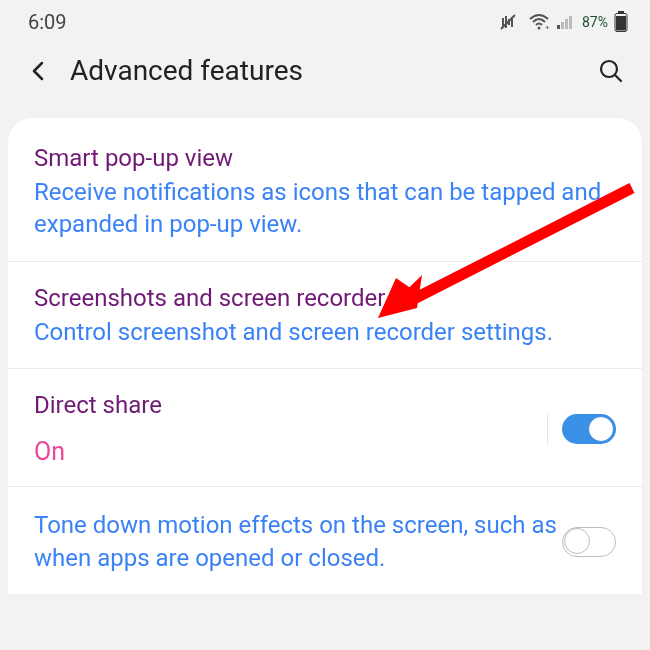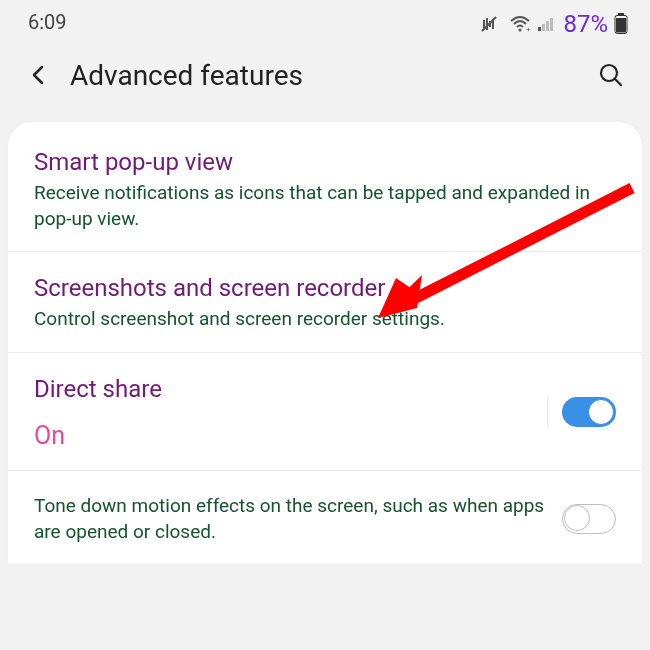--- a/index.html
+++ b/index.html
@@ -19,21 +19,20 @@
       color: #444;
     }
     .status-right {
       display: flex;
       align-items: center;
       gap: 6px;
     }
     .status-right svg { display: block; }
     .header {
       display: flex;
-      align-items: center;
       padding: 14px 22px 30px 22px;
     }
     .back-btn {
       width: 34px;
       height: 34px;
       display: flex;
       align-items: center;
       justify-content: center;
       cursor: pointer;
     }
@@ -66,22 +65,22 @@
       position: relative;
     }
     .item:last-child { border-bottom: none; }
     .item-title {
       font-size: 24px;
       color: #701a75;
       margin-bottom: 4px;
       font-weight: 400;
     }
     .item-desc {
-      font-size: 19px;
-      color: #14532d;
+      font-size: 24px;
+      color: #3b82f6;
       line-height: 1.35;
     }
     .item-status {
       font-size: 25px;
       color: #ec4899;
       margin-top: 18px;
     }
     .item-row {
       display: flex;
       align-items: center;
@@ -161,21 +160,21 @@
       </svg>
     </span>
     <span>
       <svg width="20" height="16" viewBox="0 0 20 16">
         <rect x="1" y="11" width="3" height="4" fill="#555"></rect>
         <rect x="5" y="8" width="3" height="7" fill="#bbb"></rect>
         <rect x="9" y="5" width="3" height="10" fill="#bbb"></rect>
         <rect x="13" y="2" width="3" height="13" fill="#bbb"></rect>
       </svg>
     </span>
-    <span style="font-size:24px;color:#6d28d9;">87%</span>
+    <span style="font-size:14px;color:#14532d;">87%</span>
     <span>
       <svg width="14" height="22" viewBox="0 0 14 22">
         <rect x="4" y="0" width="6" height="2.5" fill="#333"></rect>
         <rect x="1" y="2.5" width="12" height="18" rx="2" fill="none" stroke="#333" stroke-width="1"></rect>
         <rect x="2" y="5" width="10" height="14.5" fill="#333"></rect>
       </svg>
     </span>
   </div>
 </div>
 

